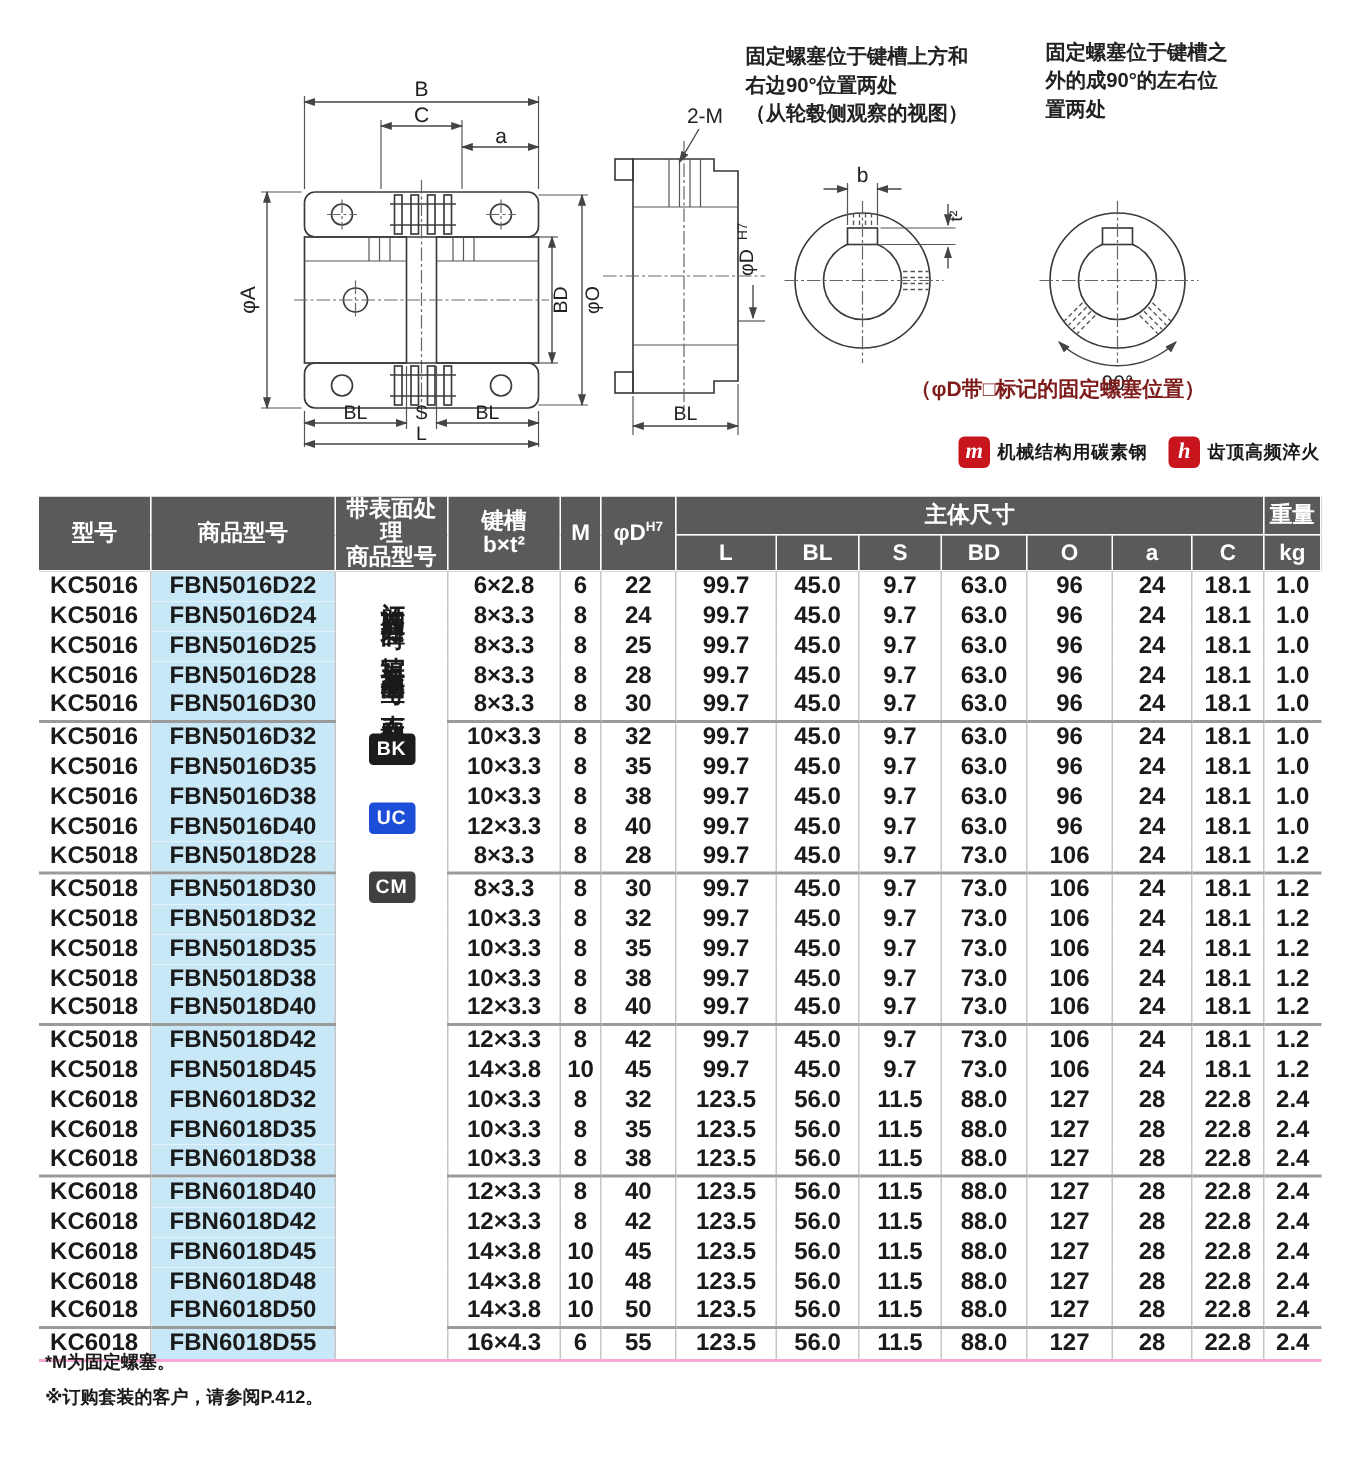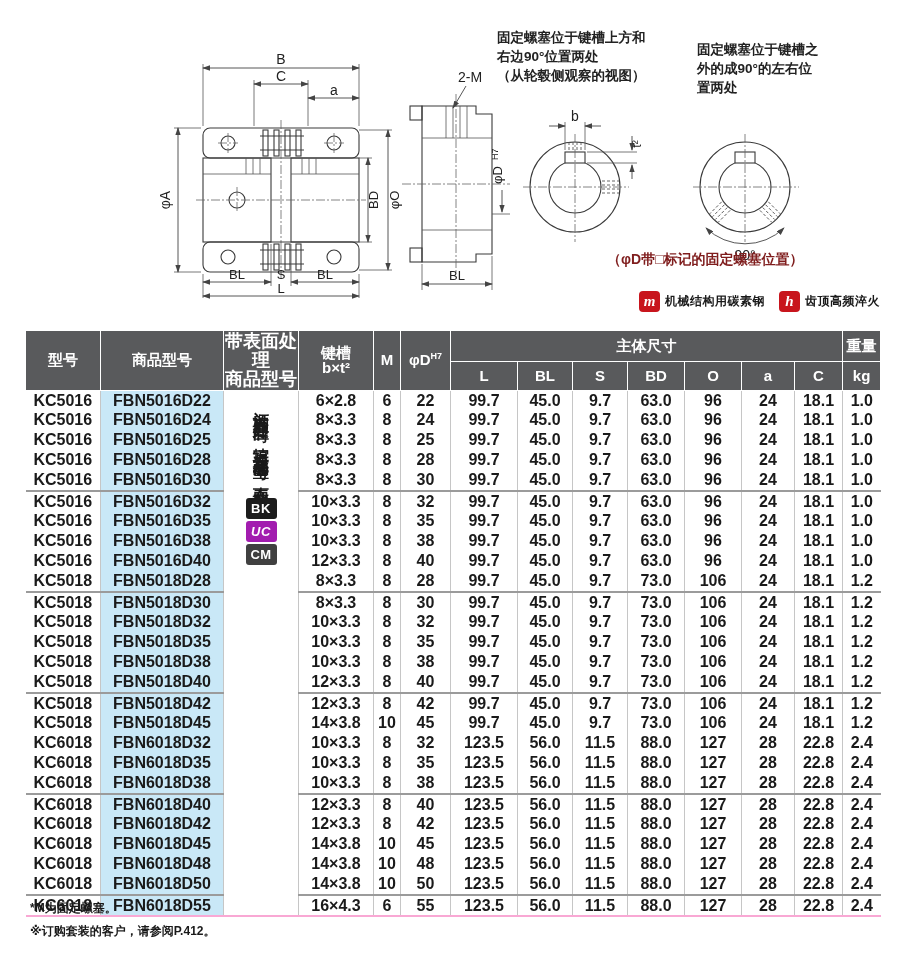--- a/index.html
+++ b/index.html
@@ -19,34 +19,34 @@
   .legend{position:absolute;top:291px;right:20px;display:flex;align-items:center;font-weight:700;}
   .legend-icon{display:inline-flex;align-items:center;justify-content:center;width:21px;height:21px;
     border-radius:4px;color:#fff;font:italic 700 15px "Liberation Serif","DejaVu Serif",serif;margin-right:5px;}
   .legend-text{font-size:12px;letter-spacing:0.5px;}
   .legend-text + .legend-icon{margin-left:14px;}
   
   table.spec{position:absolute;left:25px;top:330px;width:855px;border-collapse:collapse;table-layout:fixed;
     border-bottom:2px solid #f9a8d4;}
   table.spec th{background:var(--hdr,#595a5c);color:#fff;border:1px solid #fff;font-weight:700;
     font-size:15px;line-height:1.05;padding:1px 0;text-align:center;}
-  table.spec th.small{font-size:18px;}
+  table.spec th.small{font-size:15px;}
   table.spec td{border-left:1px solid #c6c6c6;border-right:1px solid #c6c6c6;
     font-weight:700;font-size:16px;height:19.8px;line-height:19.8px;padding:0;text-align:center;
     white-space:nowrap;overflow:hidden;}
   table.spec td:first-child{border-left:none;text-align:center;}
   table.spec td:last-child{border-right:none;}
   table.spec tr.group-end td{border-bottom:2px solid #9b9b9b;}
   td.code{background:var(--hl,#c9e8f7);}
   td.keyway{text-align:right;padding-right:9px;}
   sup{font-size:9px;}
   .surface-cell{vertical-align:top;background:#fff;}
   .vtext{writing-mode:vertical-rl;text-orientation:upright;margin:8px auto 0 auto;
     font-size:16px;font-weight:700;line-height:1;letter-spacing:2.5px;}
-  .badges{display:flex;flex-direction:column;align-items:center;gap:2px;margin-top:10px;}
+  .badges{display:flex;flex-direction:column;align-items:center;gap:25px;margin-top:10px;}
   .badge{display:flex;align-items:center;justify-content:center;width:31px;height:21px;border-radius:3px;
     color:#fff;font-size:13px;font-weight:700;letter-spacing:0.5px;}
   
   .footnotes{position:absolute;left:30px;top:897px;font-size:12px;font-weight:600;line-height:23px;}
 </style>
 </head>
 <body>
 
 <div class="page">
 
@@ -227,21 +227,21 @@
     </g>
     <line class="cl" x1="198" y1="99" x2="304" y2="99"></line>
     <line class="cl" x1="250" y1="46" x2="250" y2="154"></line>
     <path class="dim" d="M211,140 A56,56 0 0 0 289,140" marker-start="url(#hra)" marker-end="url(#hfa)"></path>
     <text x="250" y="172" font-size="14" text-anchor="middle">90°</text>
   </svg>
 
   <div class="note" style="left:497px;top:28px;width:200px">固定螺塞位于键槽上方和
 右边90°位置两处
 （从轮毂侧观察的视图）</div>
-  <div class="note" style="left:697px;top:40px;width:180px">固定螺塞位于键槽之
+  <div class="note" style="left:697px;top:25px;width:180px">固定螺塞位于键槽之
 外的成90°的左右位
 置两处</div>
   <div class="hub-caption" style="left:607px;top:251px">（φD带□标记的固定螺塞位置）</div>
 
   <div class="legend">
     <span class="legend-icon" id="legend-m" style="background: rgb(200, 21, 29);">m</span>
     <span class="legend-text">机械结构用碳素钢</span>
     <span class="legend-icon" id="legend-h" style="background: rgb(200, 21, 29);">h</span>
     <span class="legend-text">齿顶高频淬火</span>
   </div>
@@ -294,21 +294,21 @@
       </tr>
     </thead>
     <tbody>
         <tr>
           <td>KC5016</td>
           <td class="code">FBN5016D22</td>
           <td class="surface-cell" rowspan="26">
             <div class="vtext">订购表面处理时，填写左述商品型号＋表面处理符号</div>
             <div class="badges">
               <span class="badge" style="background: rgb(28, 28, 28);">BK</span>
-              <span class="badge" style="background: #a21caf; font-style: italic;">UC</span>
+              <span class="badge" style="background: #1d4ed8;">UC</span>
               <span class="badge" style="background: #404040;">CM</span>
             </div>
           </td>
           <td class="keyway">6×2.8</td>
           <td>6</td>
           <td>22</td>
           <td>99.7</td>
           <td>45.0</td>
           <td>9.7</td>
           <td>63.0</td>

